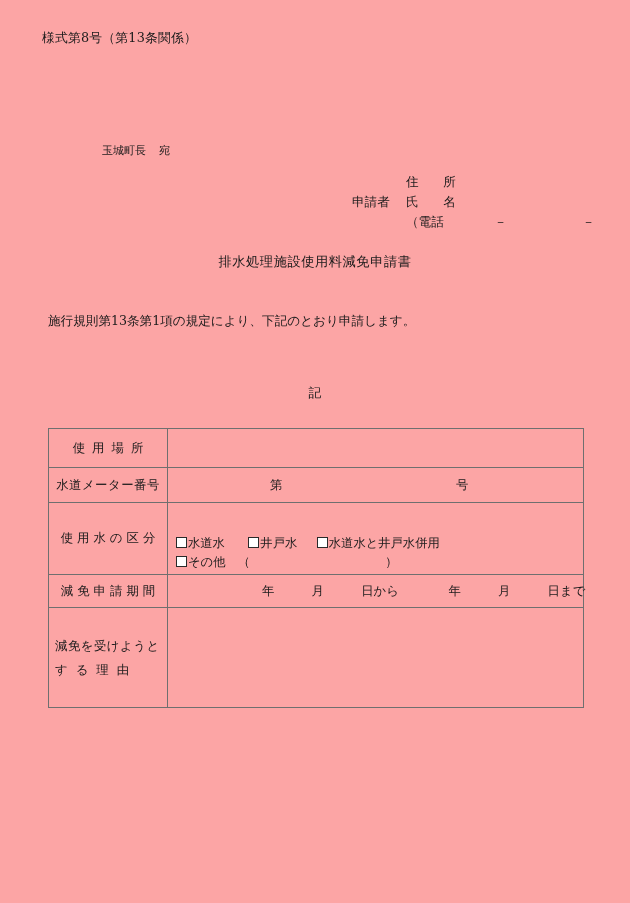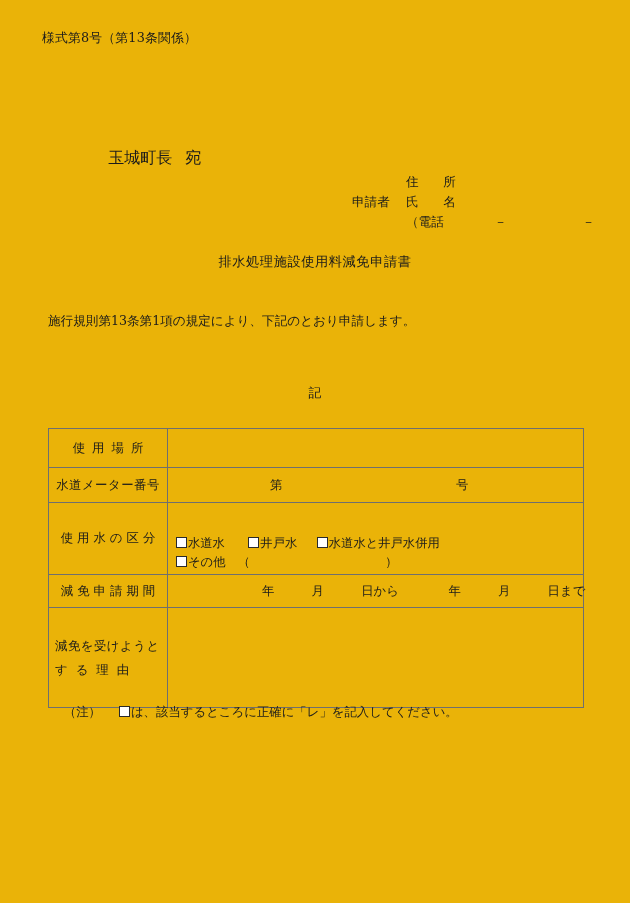--- a/index.html
+++ b/index.html
@@ -15,21 +15,21 @@
     font-family: "DejaVu Serif", "Liberation Serif", serif;
     color: #1b1b1b;
     -webkit-font-smoothing: antialiased;
   }
   .page {
     position: absolute;
     left: 0;
     top: 0;
     width: 630px;
     height: 903px;
-    background: #eab308;
+    background: #fca5a5;
     overflow: hidden;
   }
 
   
   .t {
     position: absolute;
     white-space: pre;
     line-height: 1.0;
   }
 
@@ -43,21 +43,21 @@
   #date-line {
     left: 498px;
     top: 74px;
     font-size: 12.6px;
   }
   #date-line .gap { display: inline-block; width: 26px; }
 
   #addressee {
     left: 88px;
     top: 134px;
-    font-size: 16px;
+    font-size: 11px;
   }
   #addressee .gap { display: inline-block; width: 13px; }
 
   
   #applicant-block {
     position: absolute;
     left: 352px;
     top: 174px;
     font-size: 12.6px;
   }
@@ -318,17 +318,14 @@
             <span class="reason-l2">する理由</span>
           </span>
         </td>
         <td class="value">
           <span></span>
         </td>
       </tr>
     </tbody>
   </table>
 
-  <div class="t" id="note-line">
-    <span>（注）</span><span class="note-gap"></span><span class="cb-note"></span><span>は、該当するところに正確に「レ」を記入してください。</span>
-  </div>
 
 </div>
 
 </body></html>

